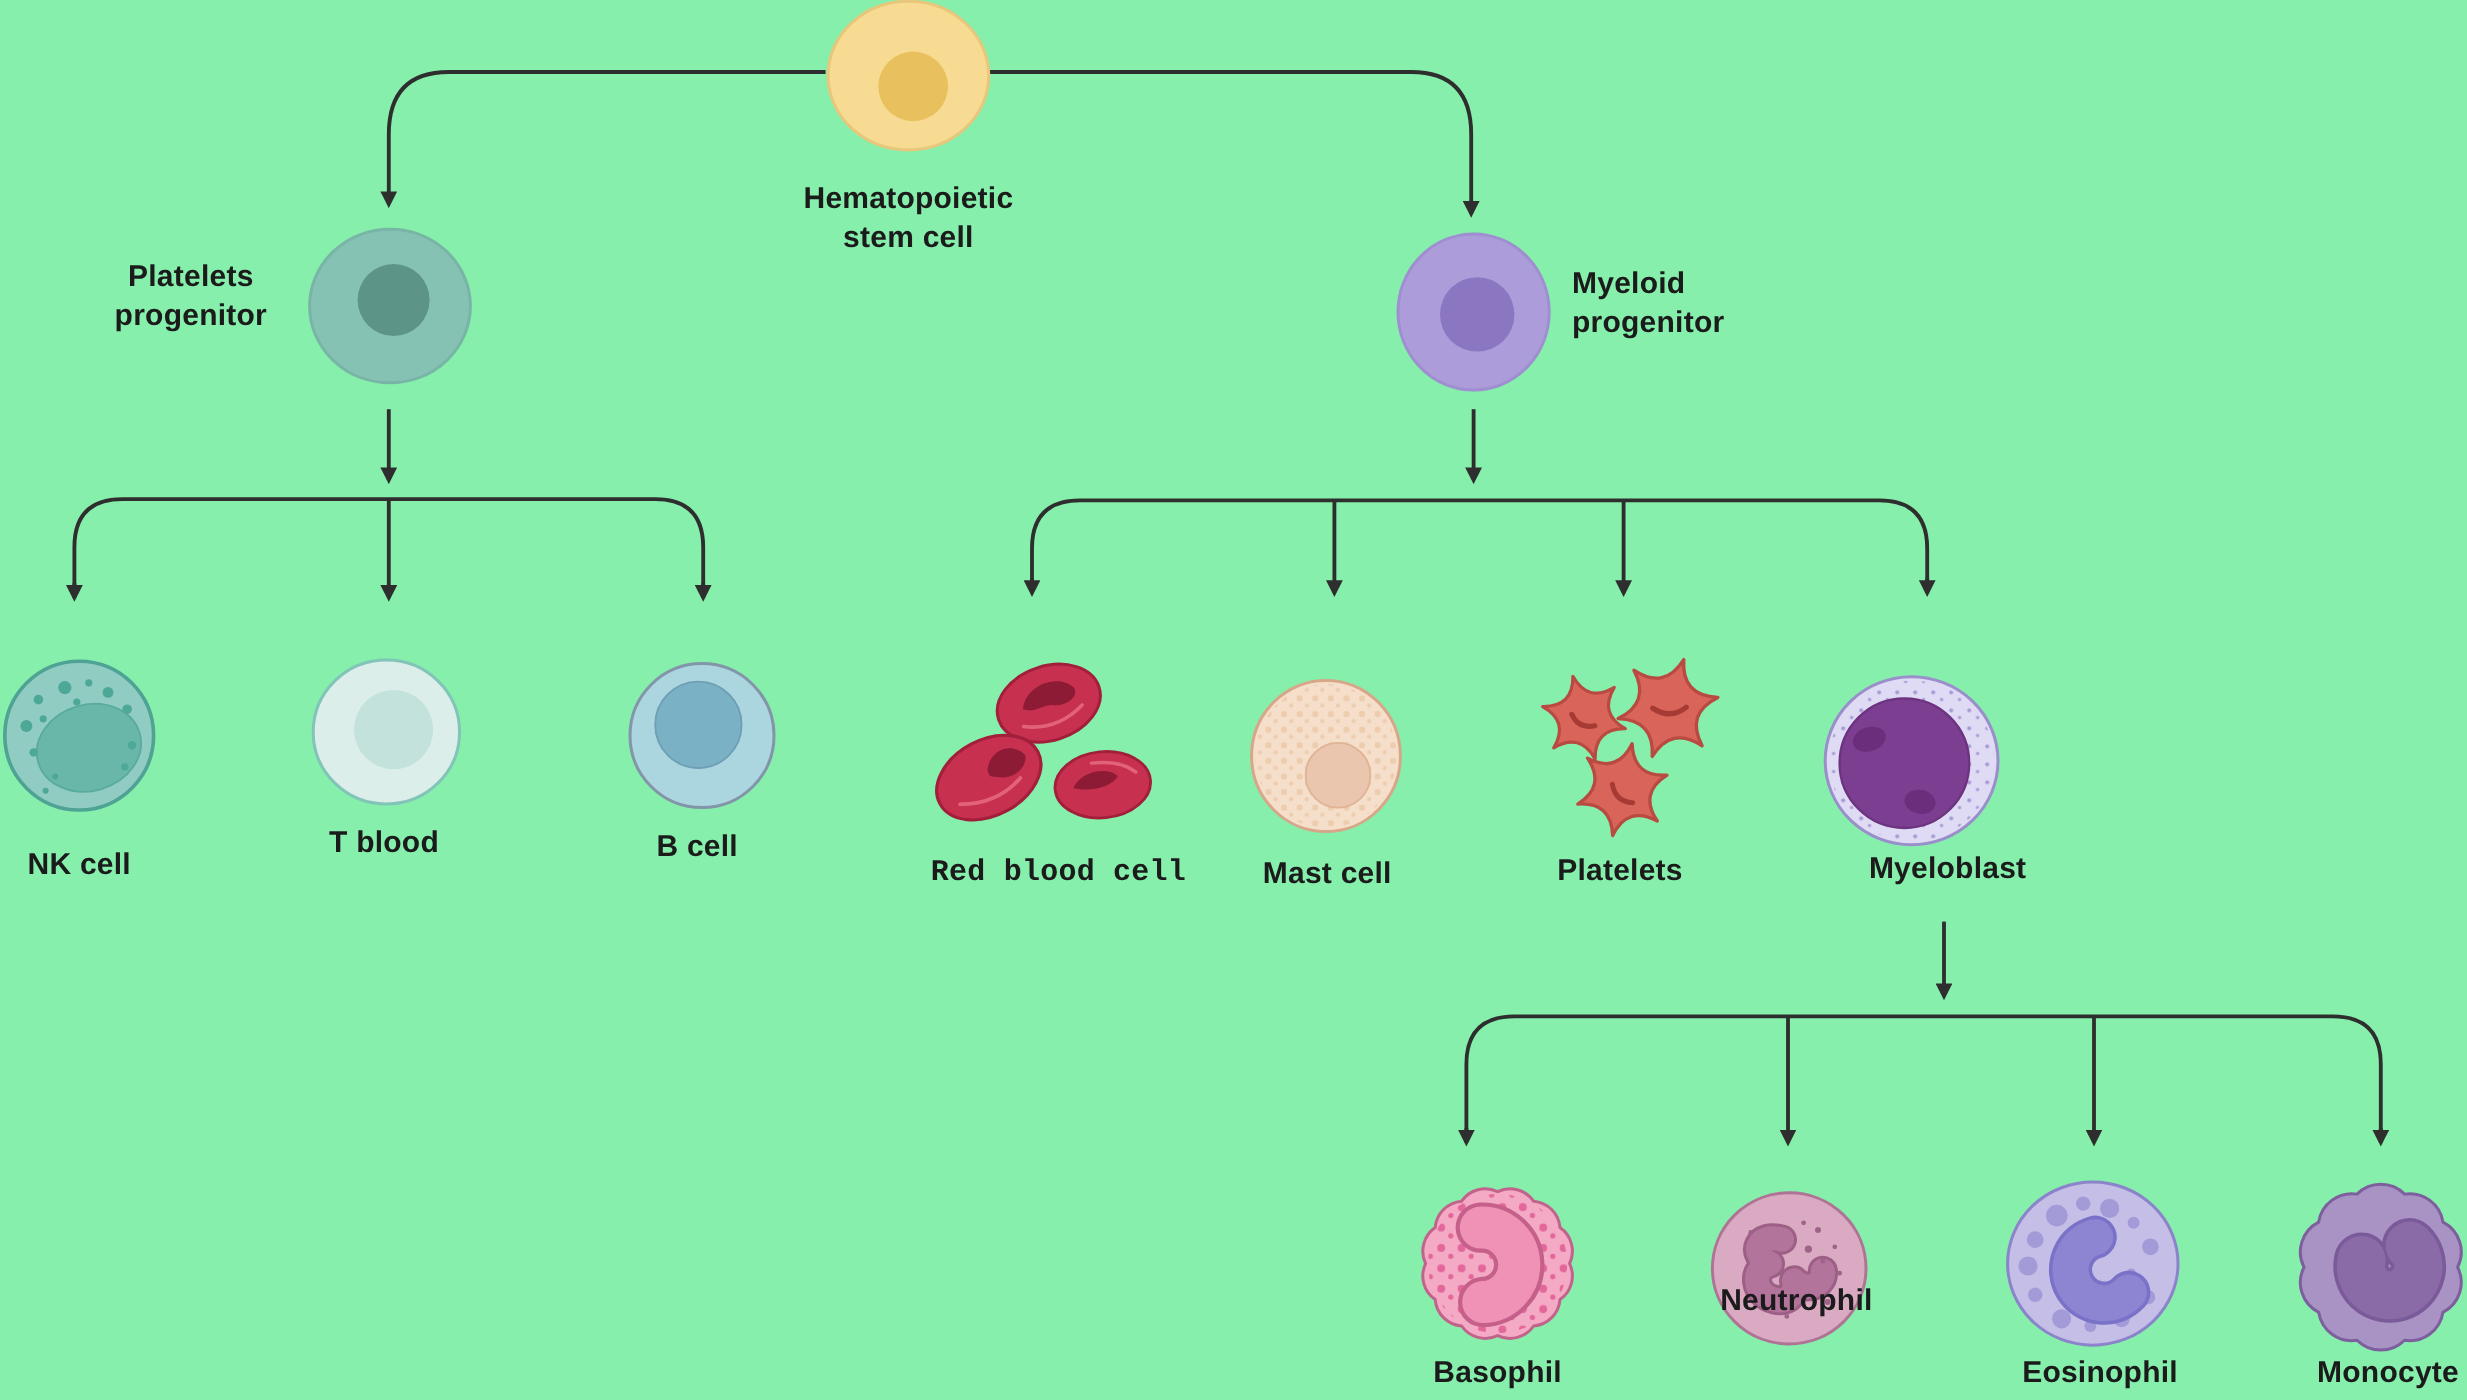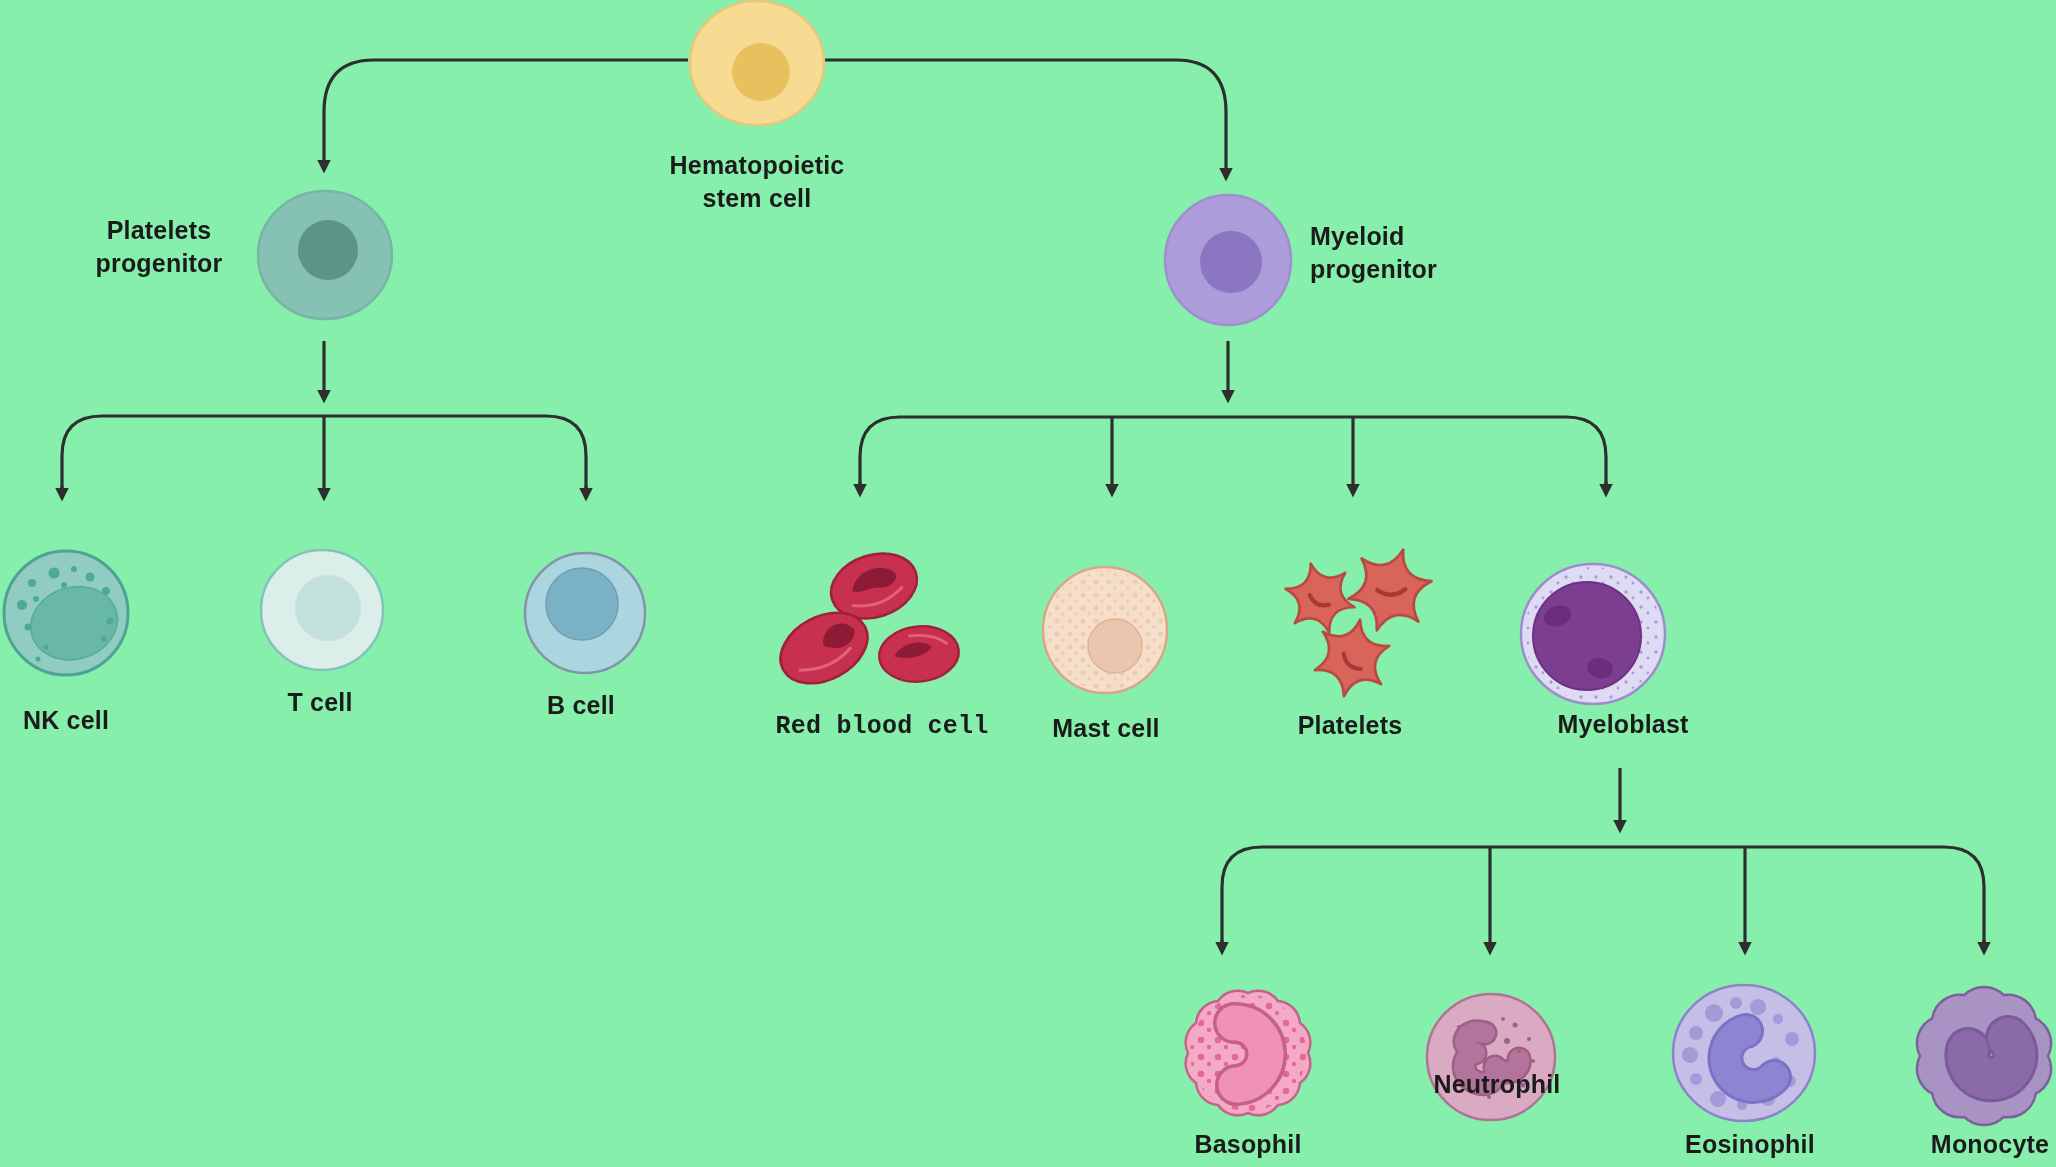--- a/index.html
+++ b/index.html
@@ -228,21 +228,21 @@
     </g>
   </svg>
 
   <div class="lbl" style="left:757px;top:149px;">Hematopoietic
 stem cell</div>
   <div class="lbl" style="left:159px;top:214px;">Platelets
 progenitor</div>
   <div class="lbl align-left" style="left:1310px;top:220px;">Myeloid
 progenitor</div>
   <div class="lbl" style="left:66px;top:688px;margin-top:16px;">NK cell</div>
-  <div class="lbl" style="left:320px;top:686px;">T cell</div>
+  <div class="lbl" style="left:320px;top:686px;">T blood</div>
   <div class="lbl" style="left:581px;top:689px;">B cell</div>
   <div class="lbl" style="left:882px;top:710px;font-family:Liberation Mono, monospace;">Red blood cell</div>
   <div class="lbl" style="left:1106px;top:712px;">Mast cell</div>
   <div class="lbl" style="left:1350px;top:709px;">Platelets</div>
   <div class="lbl" style="left:1603px;top:708px;margin-left:20px;">Myeloblast</div>
   <div class="lbl" style="left:1248px;top:1128px;">Basophil</div>
   <div class="lbl" style="left:1497px;top:1068px;">Neutrophil</div>
   <div class="lbl" style="left:1750px;top:1128px;">Eosinophil</div>
   <div class="lbl" style="left:1990px;top:1128px;">Monocyte</div>
 </div>

